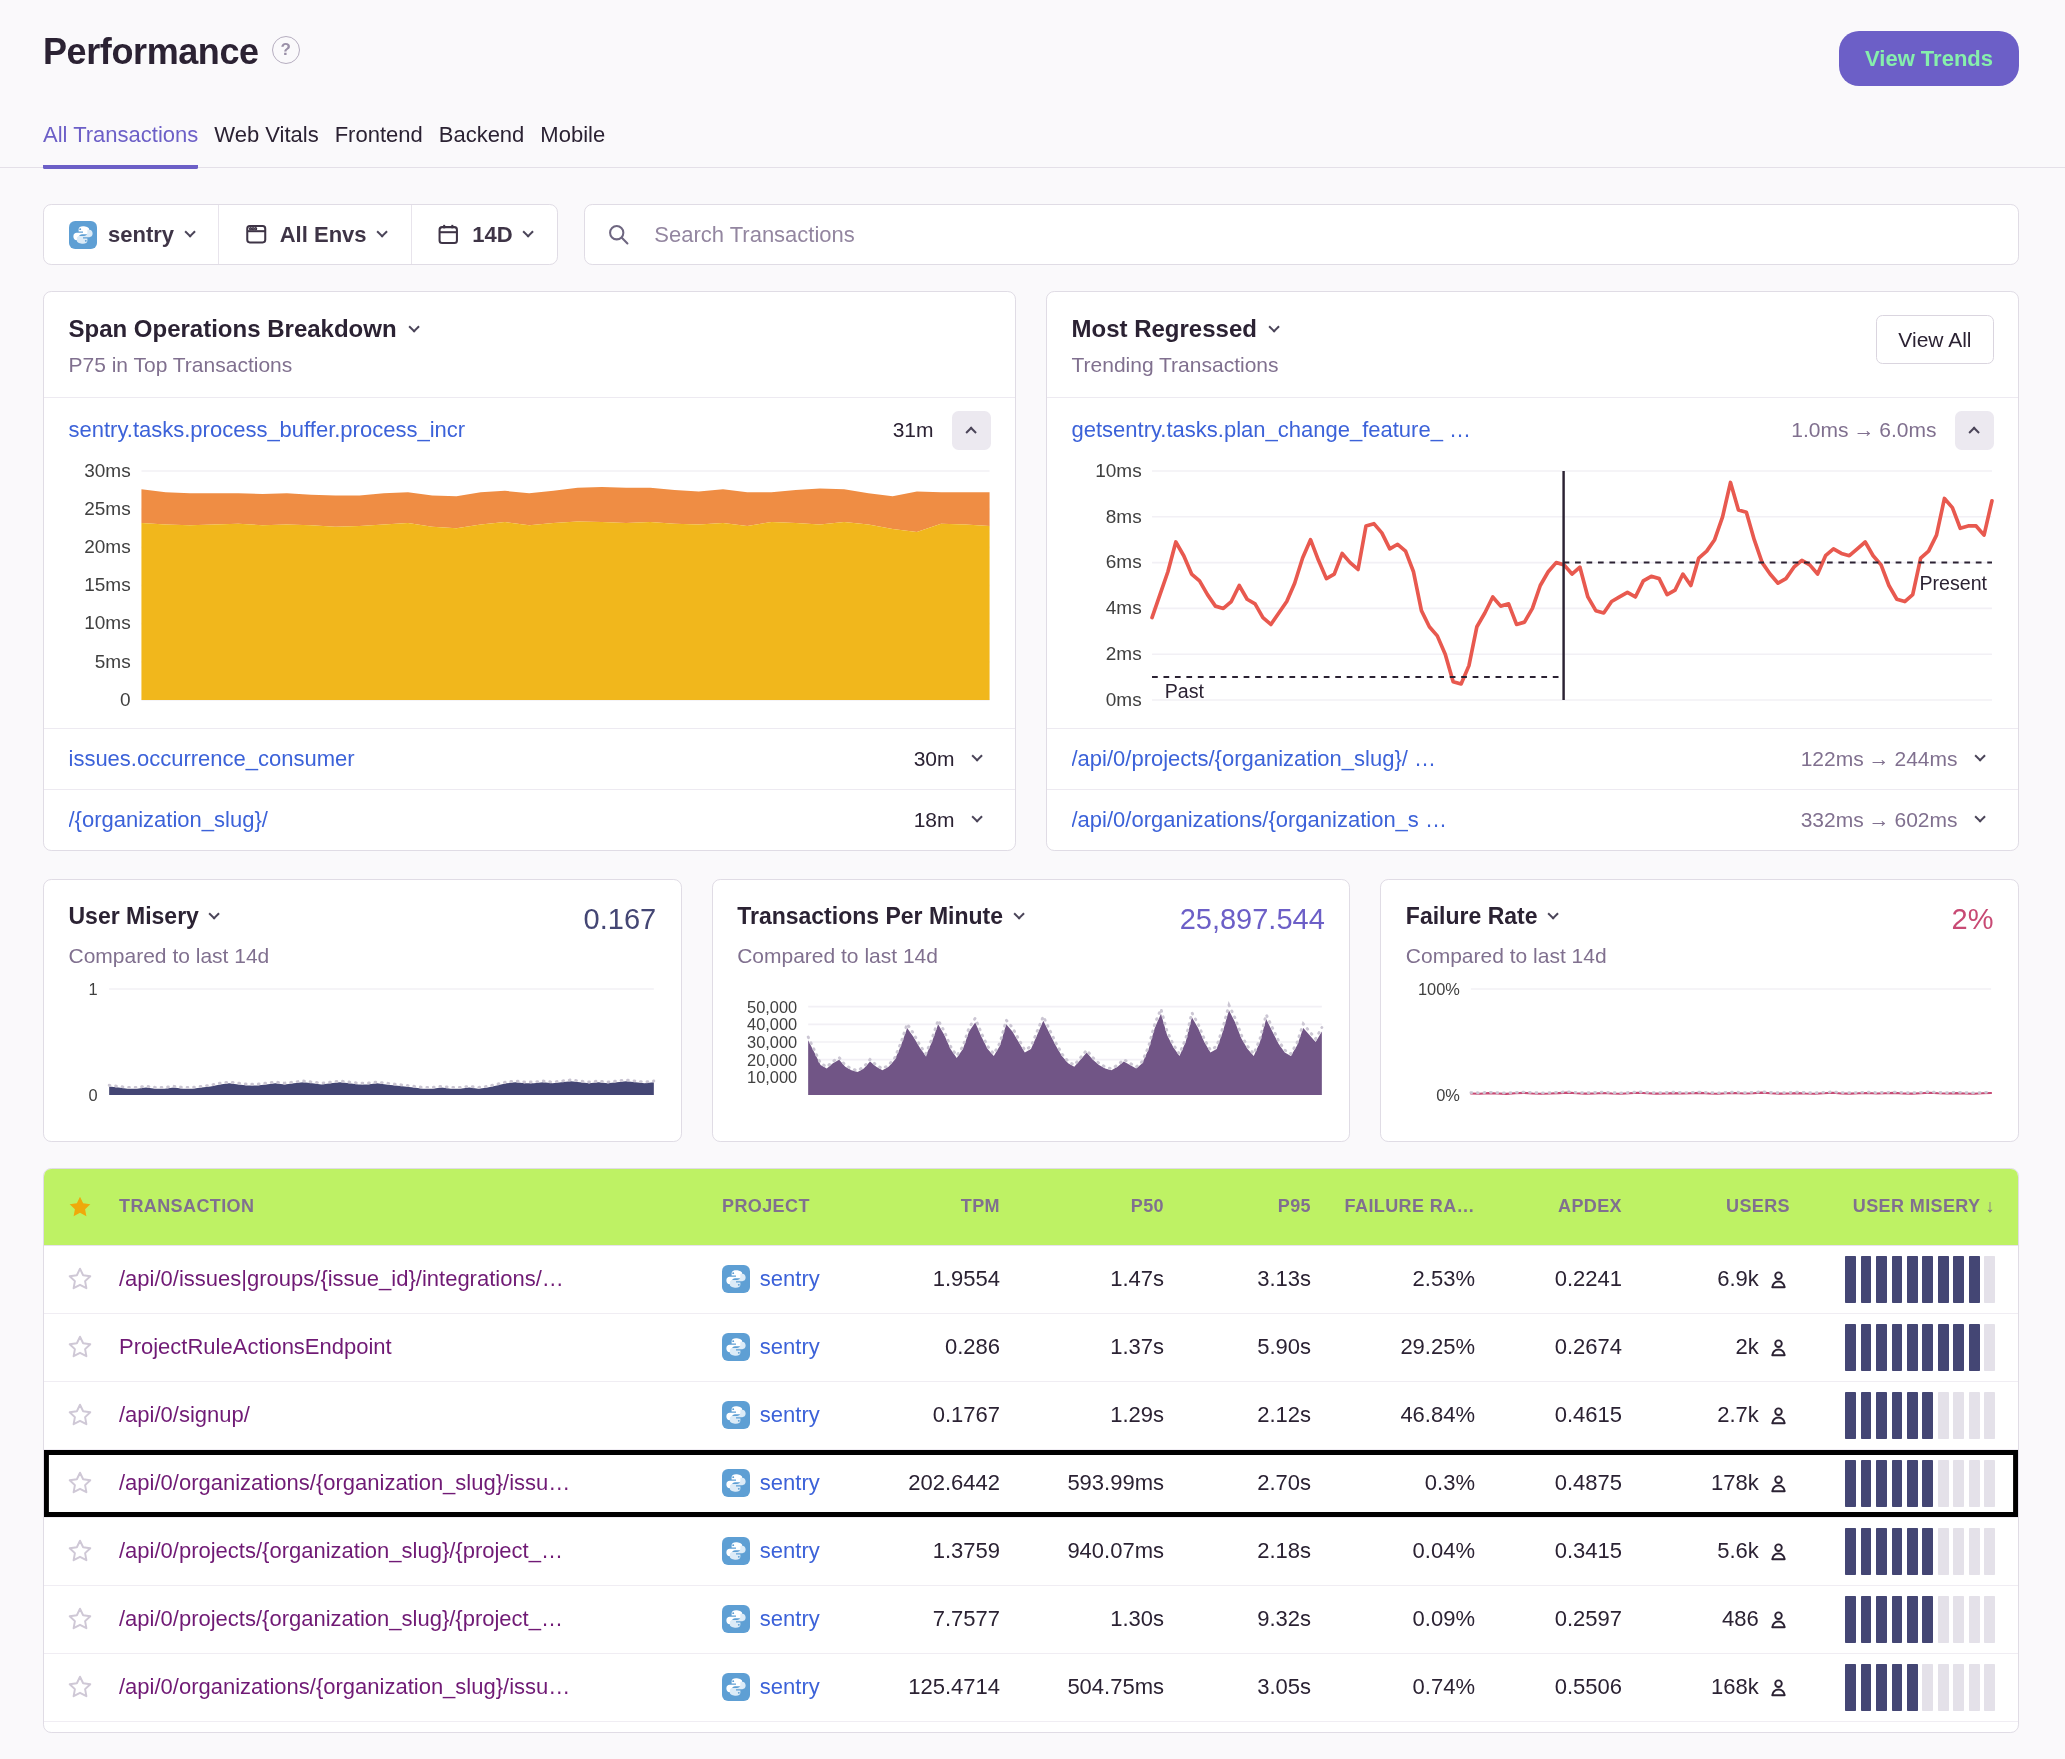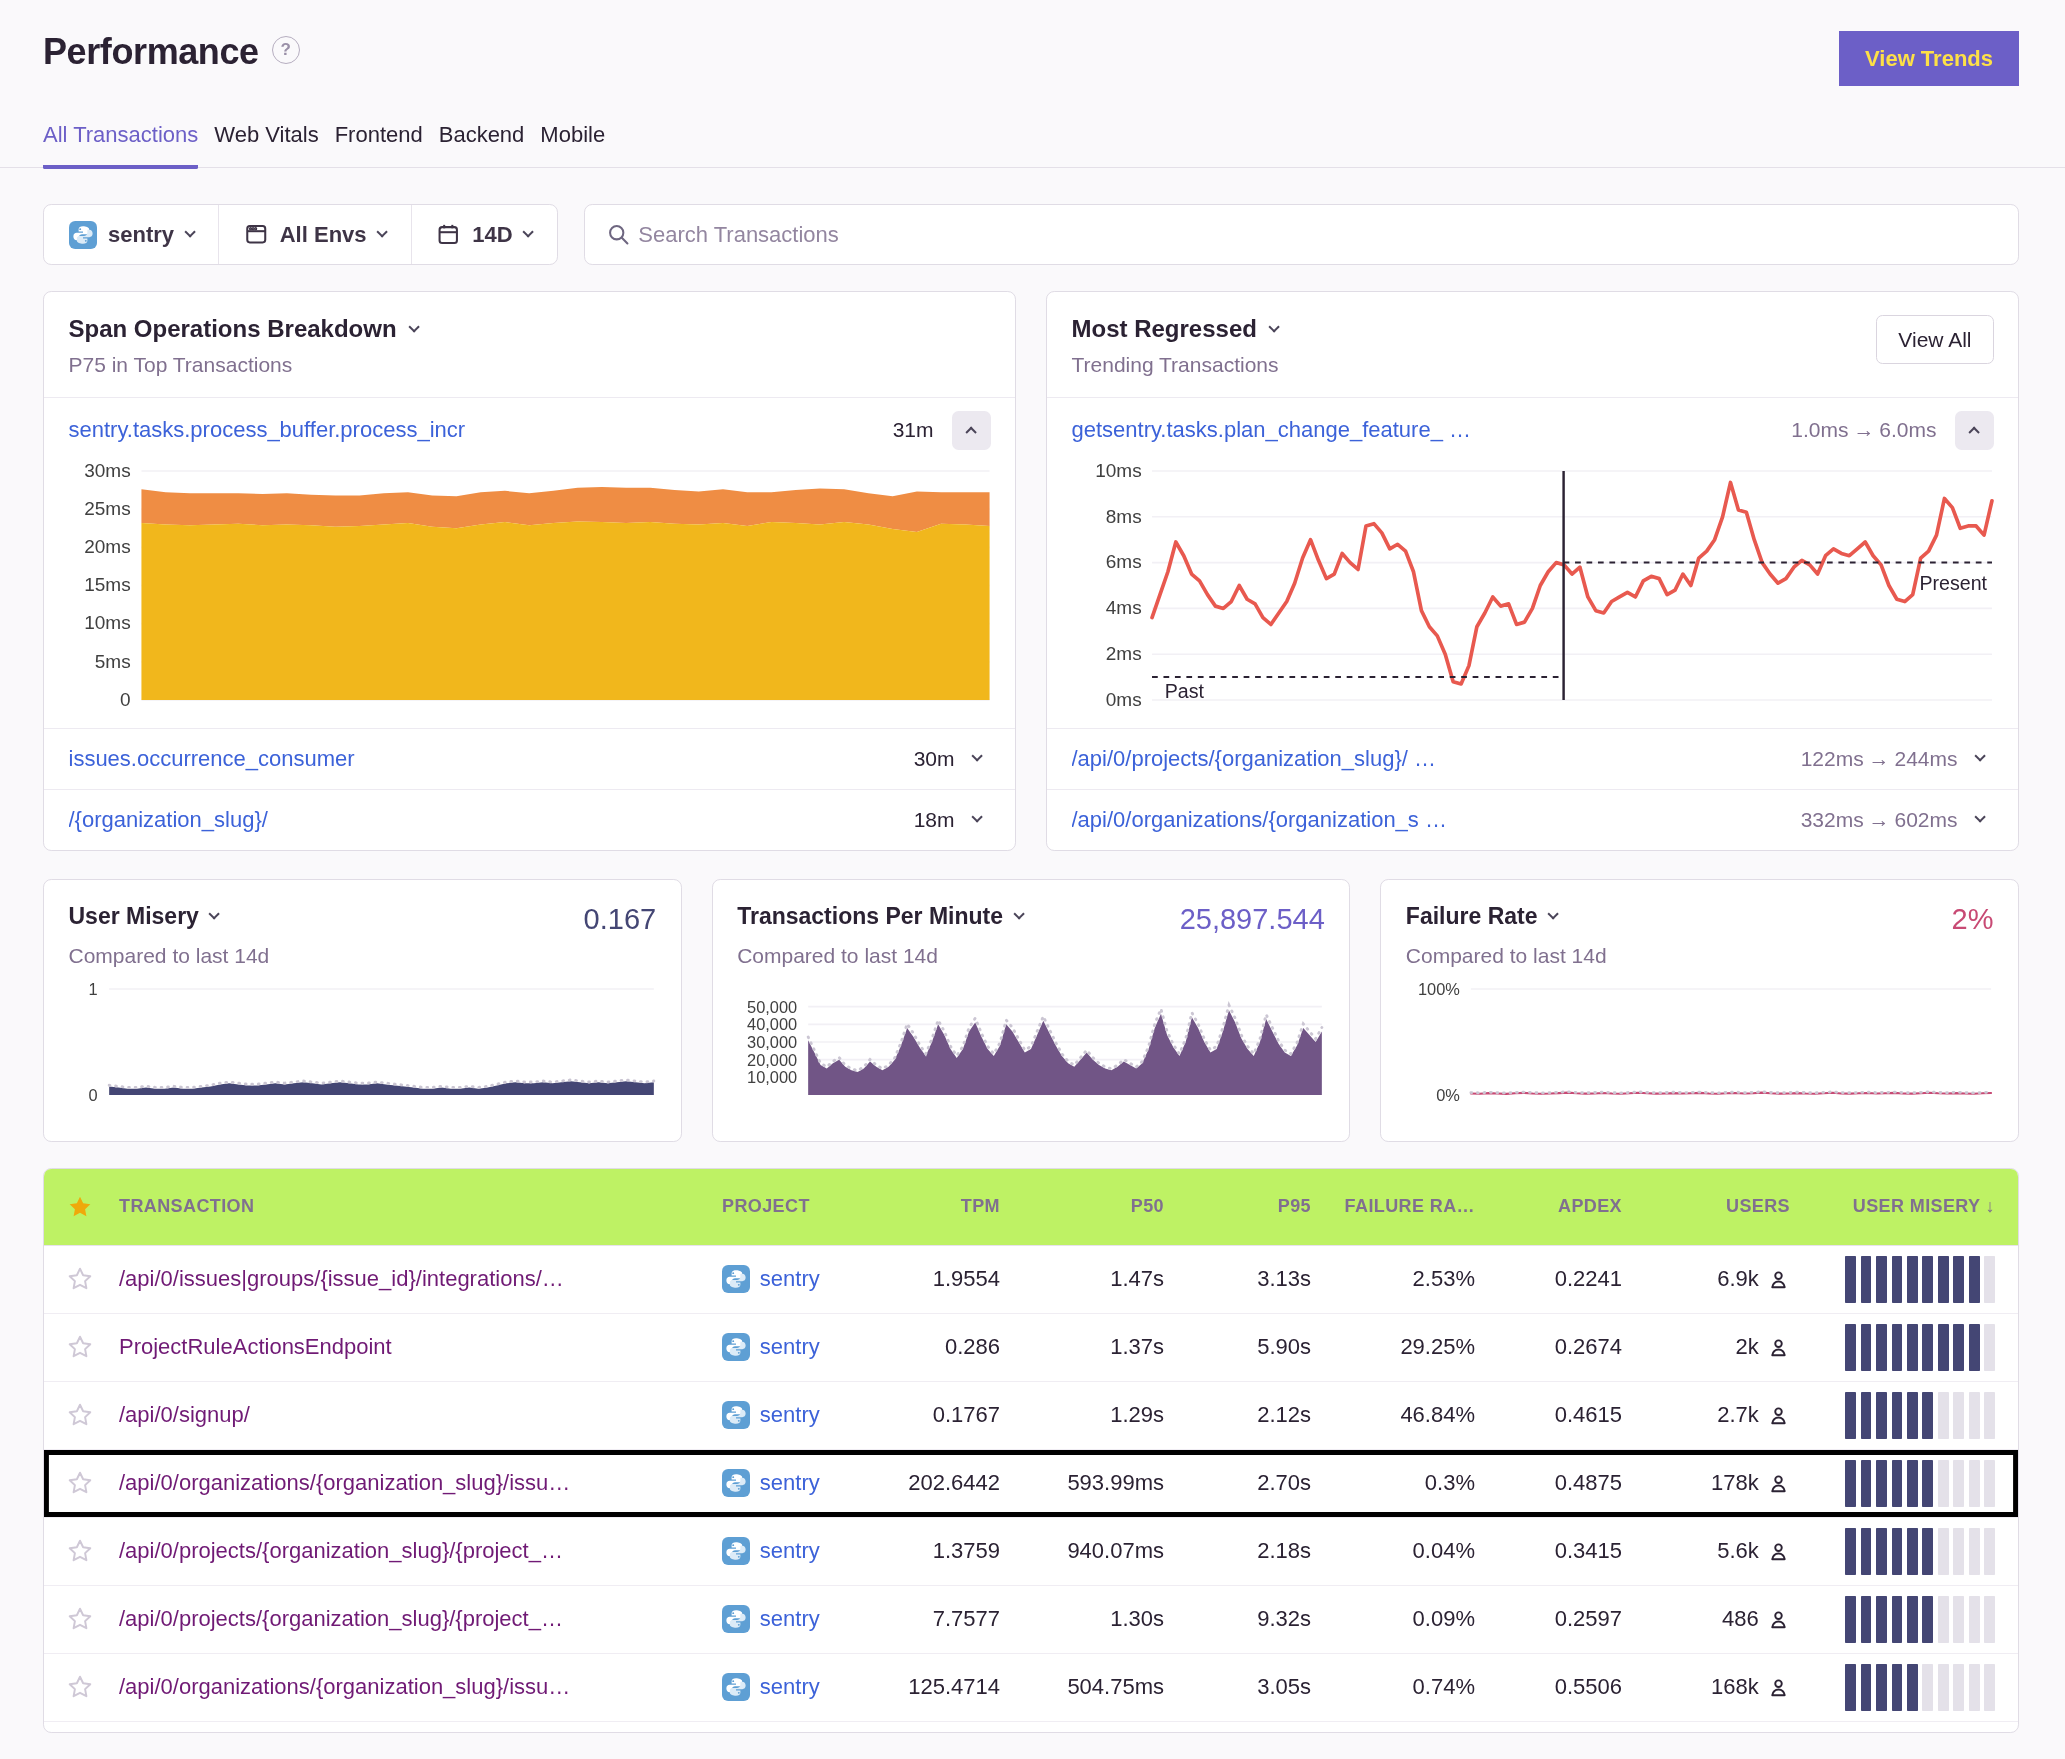--- a/index.html
+++ b/index.html
@@ -5,34 +5,34 @@
   *{margin:0;padding:0;box-sizing:border-box}
   html,body{width:2065px;height:1759px;overflow:hidden}
   body{background:#FAF9FB;font-family:"Liberation Sans",sans-serif;color:#2B2233}
   a{text-decoration:none;cursor:pointer}
 
   
   .page-header{display:flex;justify-content:space-between;align-items:flex-start;padding:31px 46px 0 43px}
   .title-wrap{display:flex;align-items:flex-start;gap:13px}
   .page-title{font-size:36px;font-weight:700;letter-spacing:-0.4px;color:#2B2233}
   .help-circle{width:28px;height:28px;border:1.6px solid #B6AEC0;border-radius:50%;display:flex;align-items:center;justify-content:center;font-size:17px;color:#9A90A8;font-weight:700;margin-top:4.9px}
-  .btn-primary{background:#6C5FC7;color:#fde047;font-size:22px;font-weight:700;border:none;border-radius:0;padding:14.7px 26px;cursor:pointer}
+  .btn-primary{background:#6C5FC7;color:#86efac;font-size:22px;font-weight:700;border:none;border-radius:20px;padding:14.7px 26px;cursor:pointer}
 
   
   .tabs{display:flex;gap:16px;padding:0 46px 0 43px;margin-top:36px;border-bottom:1.6px solid #E4E0E8}
   .tab{font-size:22px;color:#2B2233;padding-bottom:16.4px;border-bottom:4.9px solid transparent;margin-bottom:-1.6px;cursor:pointer}
   .tab.active{color:#6C5FC7;border-bottom-color:#6C5FC7;border-radius:1.6px}
 
   
   .filter-row{display:flex;gap:26px;margin:36px 46px 0 43px}
   .filter-group{display:flex;align-items:stretch;background:#fff;border:1.6px solid #E0DCE5;border-radius:8.2px;height:61px}
   .filter-seg{display:flex;align-items:center;gap:11.5px;padding:0 24.5px;font-size:22px;font-weight:700;color:#3E3446;cursor:pointer}
   .filter-seg + .filter-seg{border-left:1.6px solid #E8E4EC}
   .filter-seg svg{width:24.5px;height:24.5px}
-  .search-box{flex:1;display:flex;align-items:center;gap:8px;background:#fff;border:1.6px solid #E0DCE5;border-radius:8.2px;height:61px;padding:6px 21px}
+  .search-box{flex:1;display:flex;align-items:center;gap:24px;background:#fff;border:1.6px solid #E0DCE5;border-radius:8.2px;height:61px;padding:6px 21px}
   .search-box input{flex:1;border:none;outline:none;font-size:22px;color:#2B2233;font-family:"Liberation Sans",sans-serif;background:transparent}
   .search-box input::placeholder{color:#9386A0}
 
   
   .chev{display:inline-block;width:10.6px;height:10.6px;border-right:2.5px solid #4A4458;border-bottom:2.5px solid #4A4458}
   .chev.down{transform:rotate(45deg);margin-top:-4.9px}
   .chev.up{transform:rotate(-135deg);margin-top:4.9px}
   .chev.sm{width:8.2px;height:8.2px;border-width:2px}
 
   

